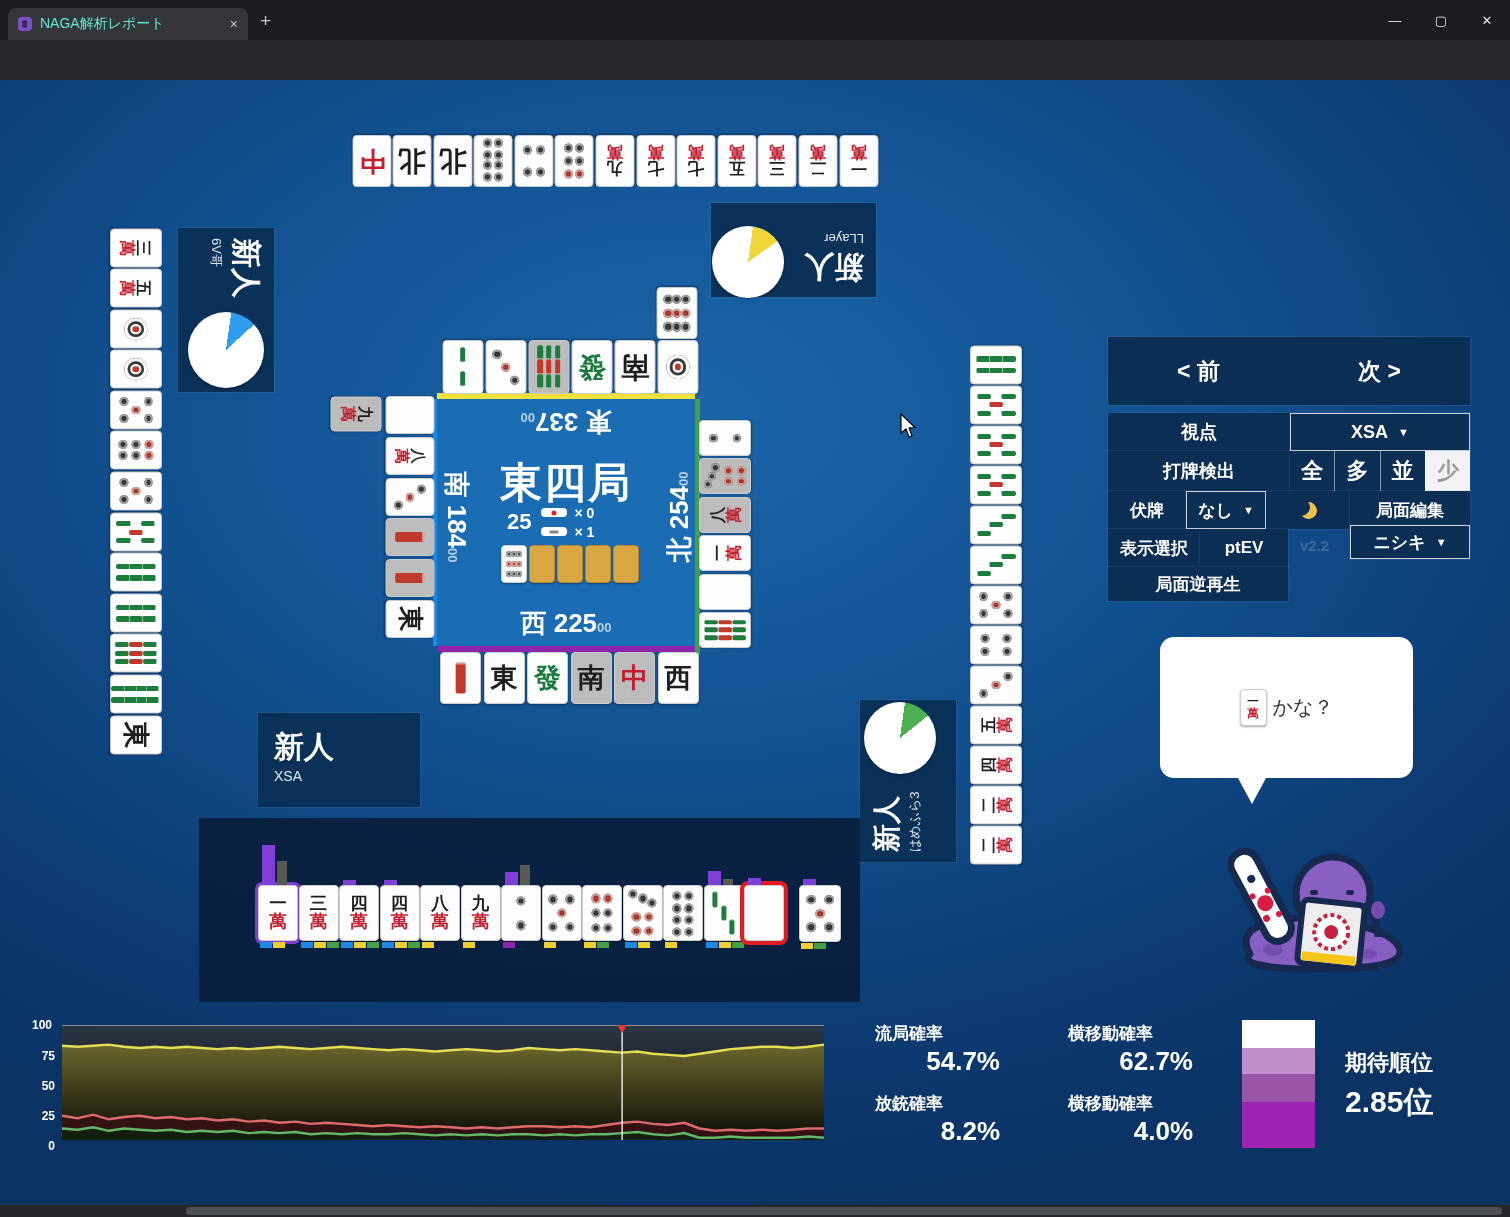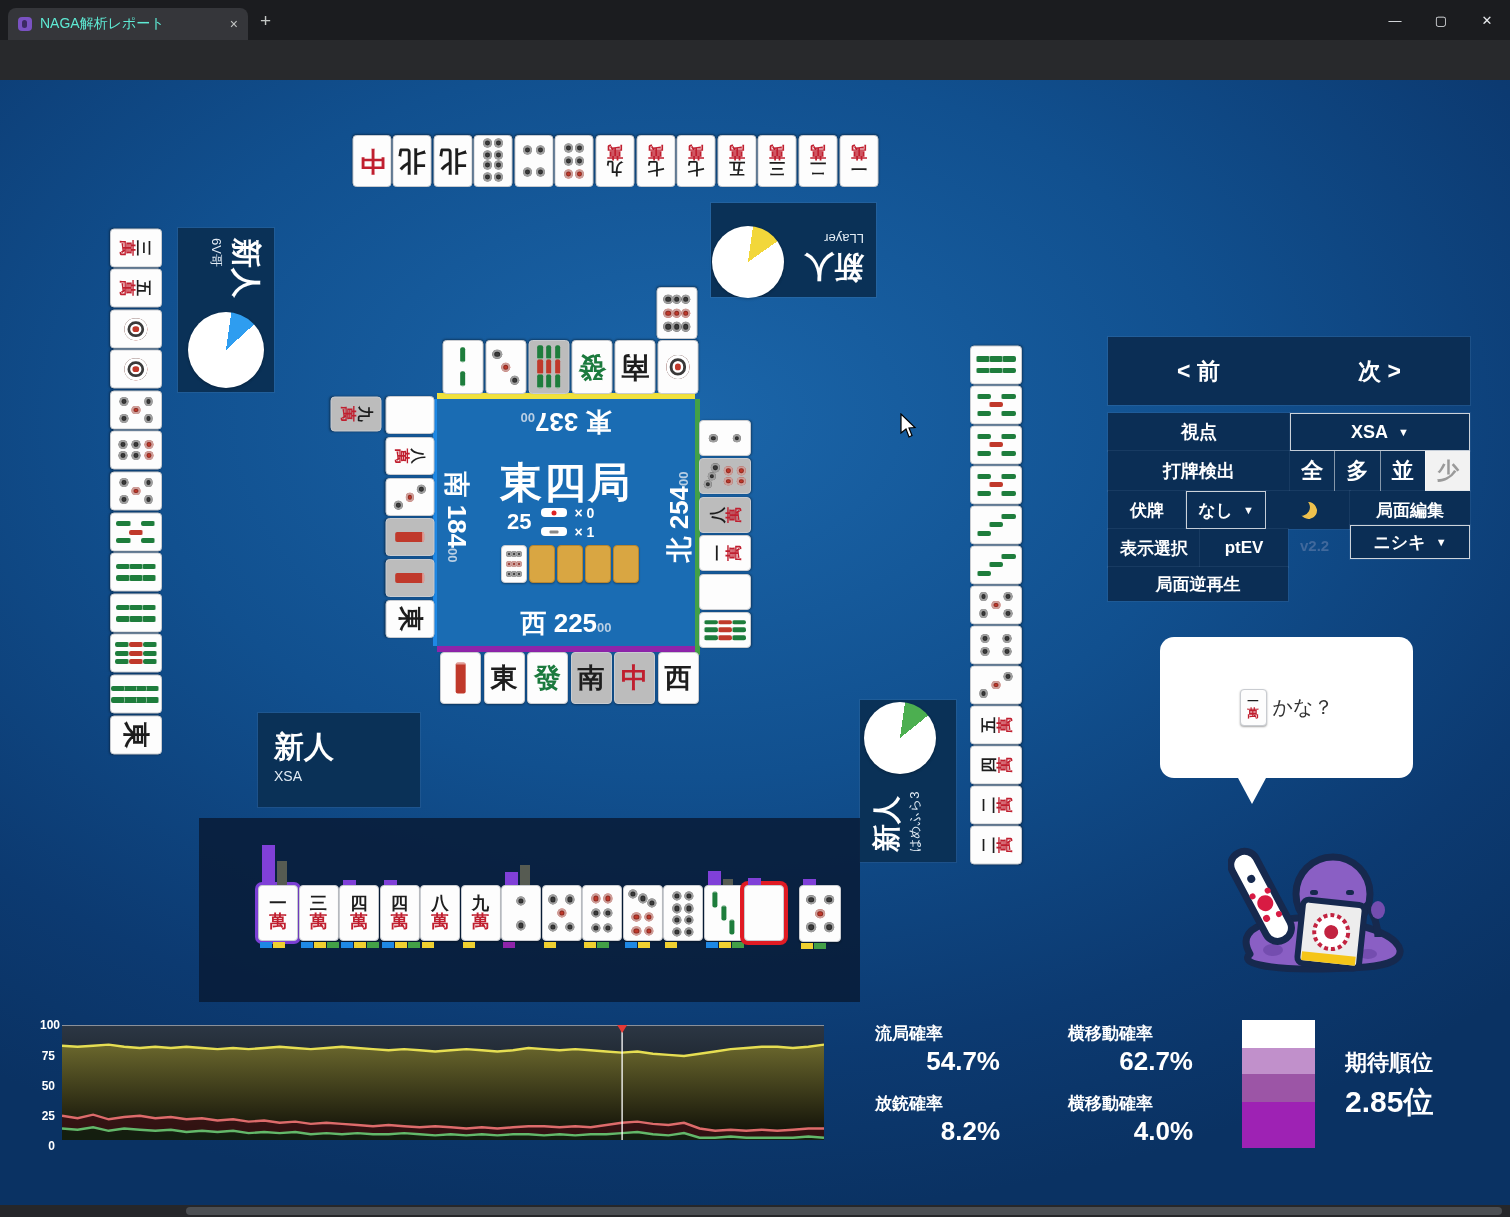--- a/index.html
+++ b/index.html
@@ -1113,21 +1113,21 @@
           </div>
         </div>
         <div class="hbar" style="left: 4px; width: 13px; height: 6px; background: rgb(128, 64, 216);"></div>
         <div class="hmarks">
           <i style="background: rgb(240, 208, 48);"></i>
           <i style="background: rgb(67, 160, 71);"></i>
         </div>
       </div>
     </div>
 
-  <div class="ytick" style="left:32px;top:938px">100</div>
+  <div class="ytick" style="left:24px;top:938px">100</div>
   <div class="ytick" style="left:27px;top:969px">75</div>
   <div class="ytick" style="left:27px;top:999px">50</div>
   <div class="ytick" style="left:27px;top:1029px">25</div>
   <div class="ytick" style="left:27px;top:1059px">0</div>
   <div class="abs" id="chartbox" style="left:62px;top:945px;width:762px;height:115px">
       <svg width="762" height="115" style="display:block">
         <defs>
           <linearGradient id="gbg" x1="0" y1="0" x2="0" y2="1">
             <stop offset="0" stop-color="#2c3744"></stop>
             <stop offset="1" stop-color="#05070c"></stop>

